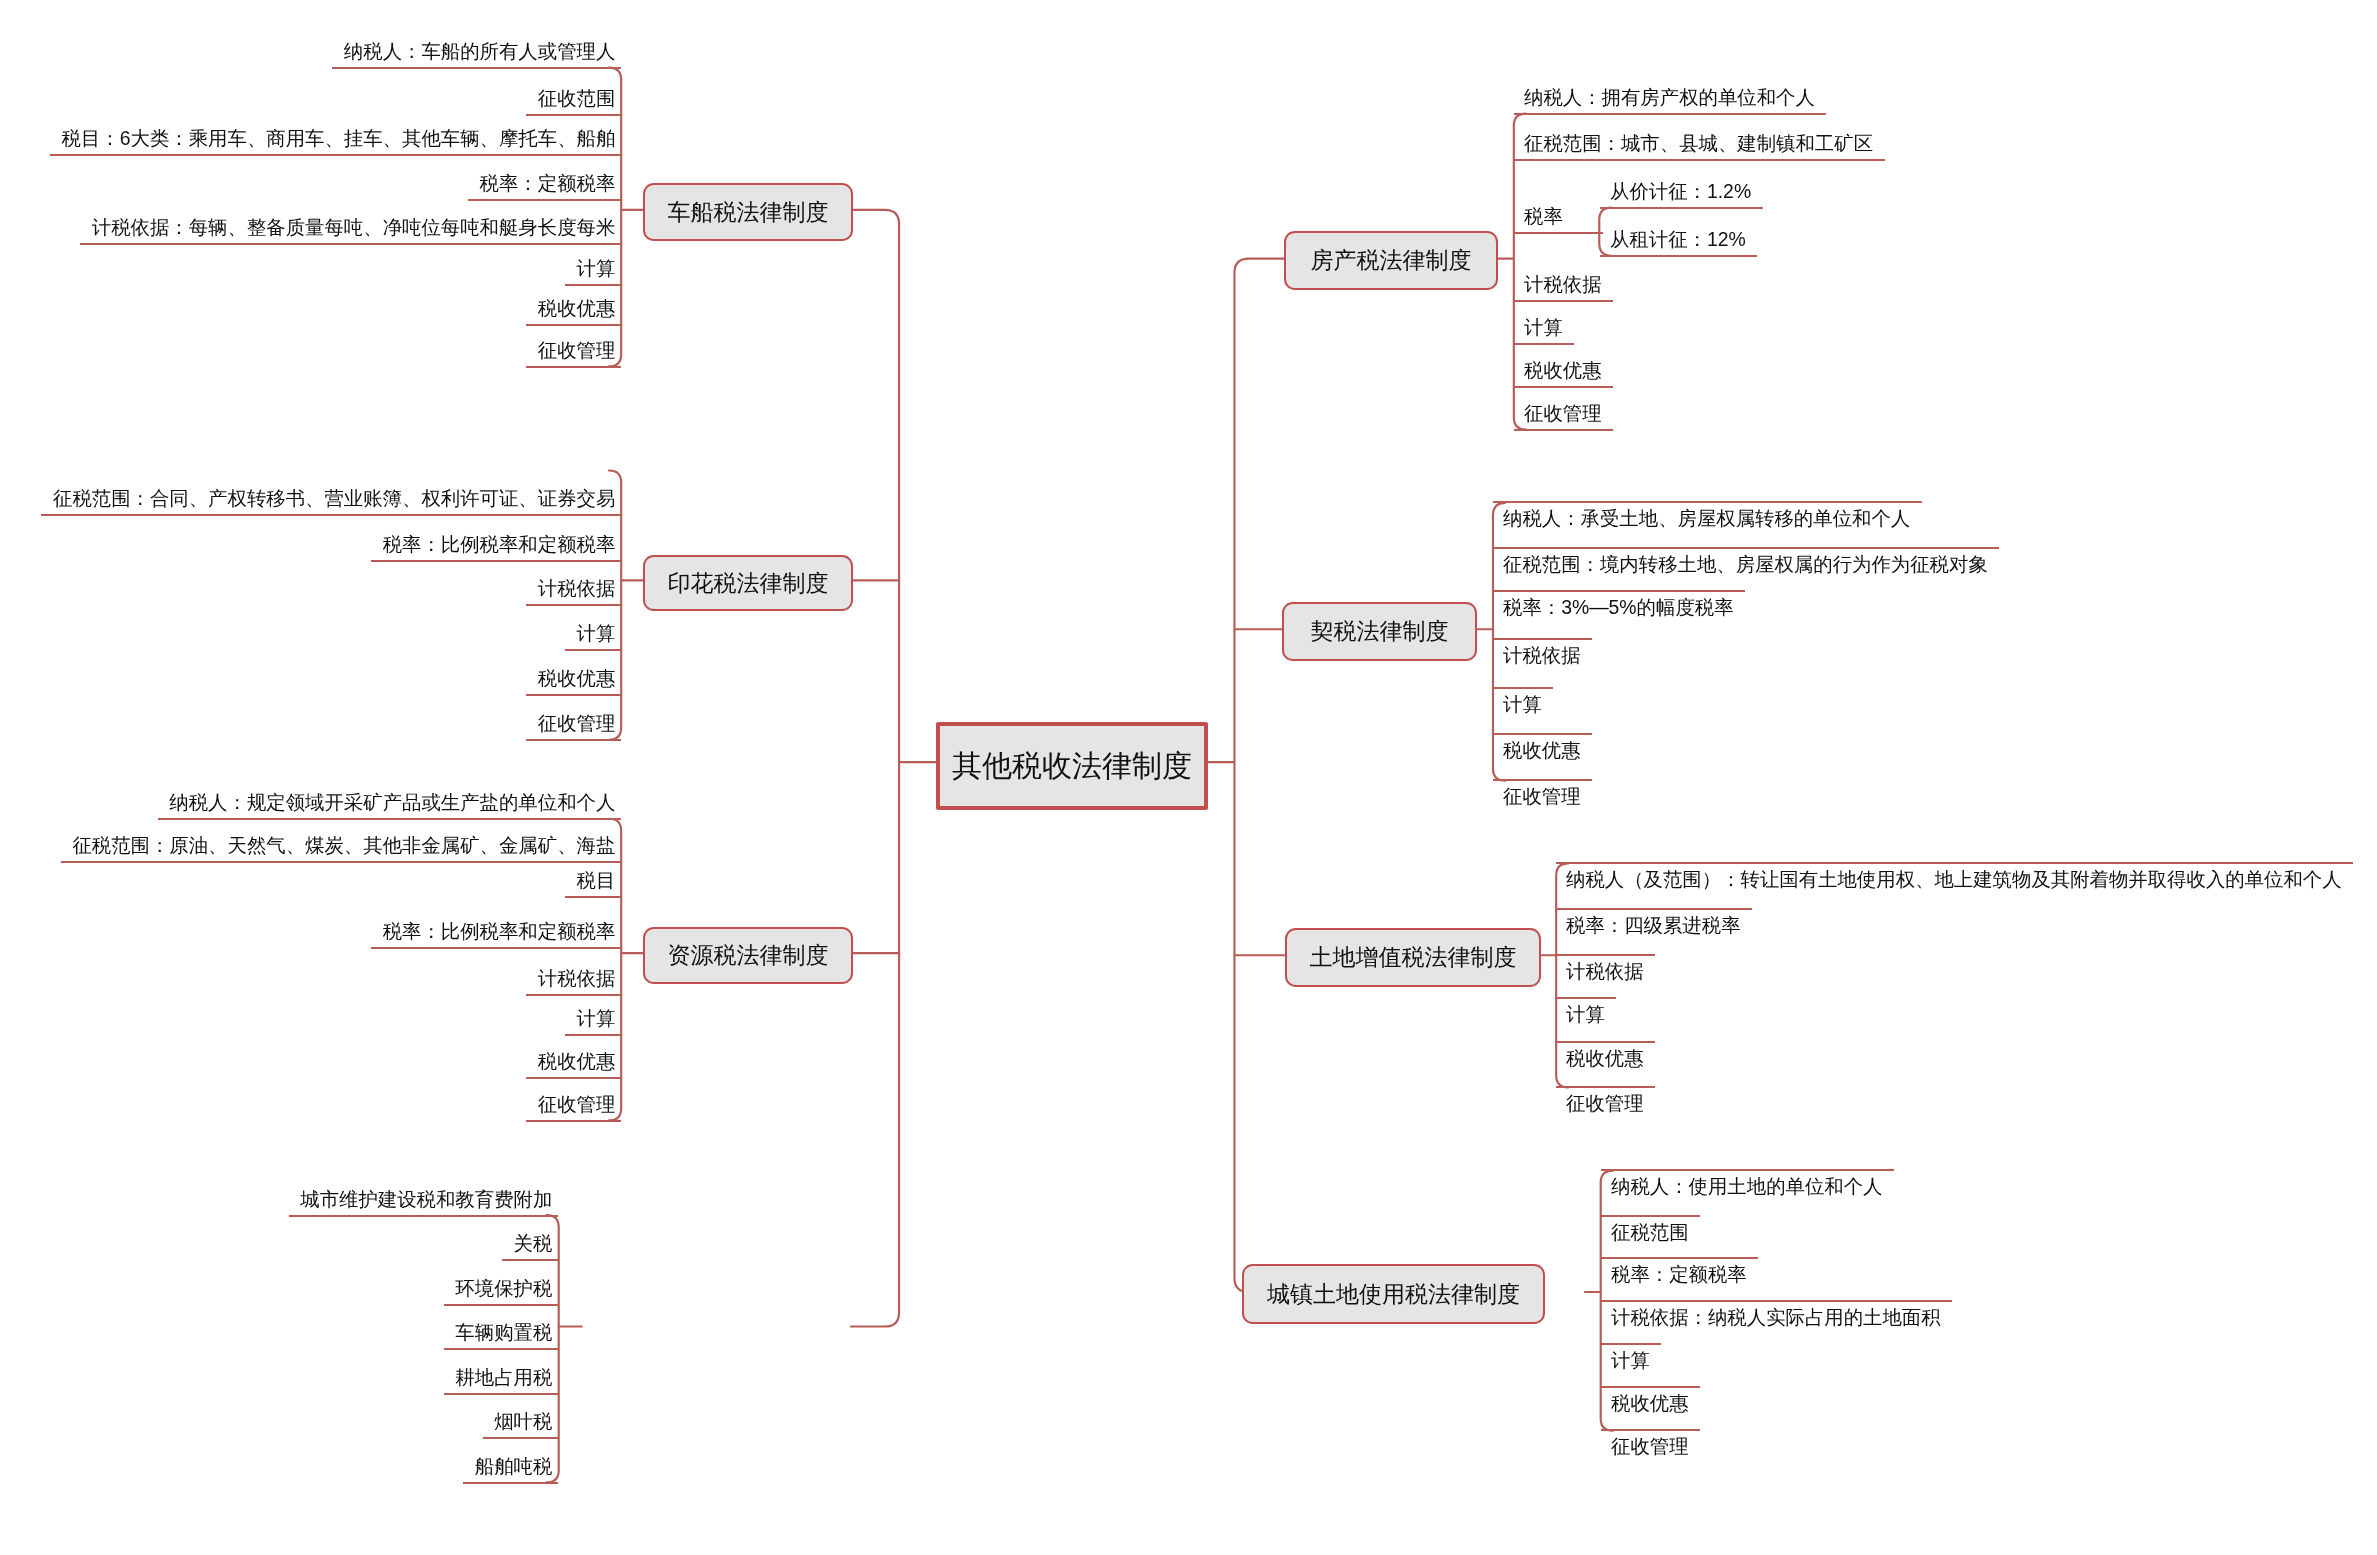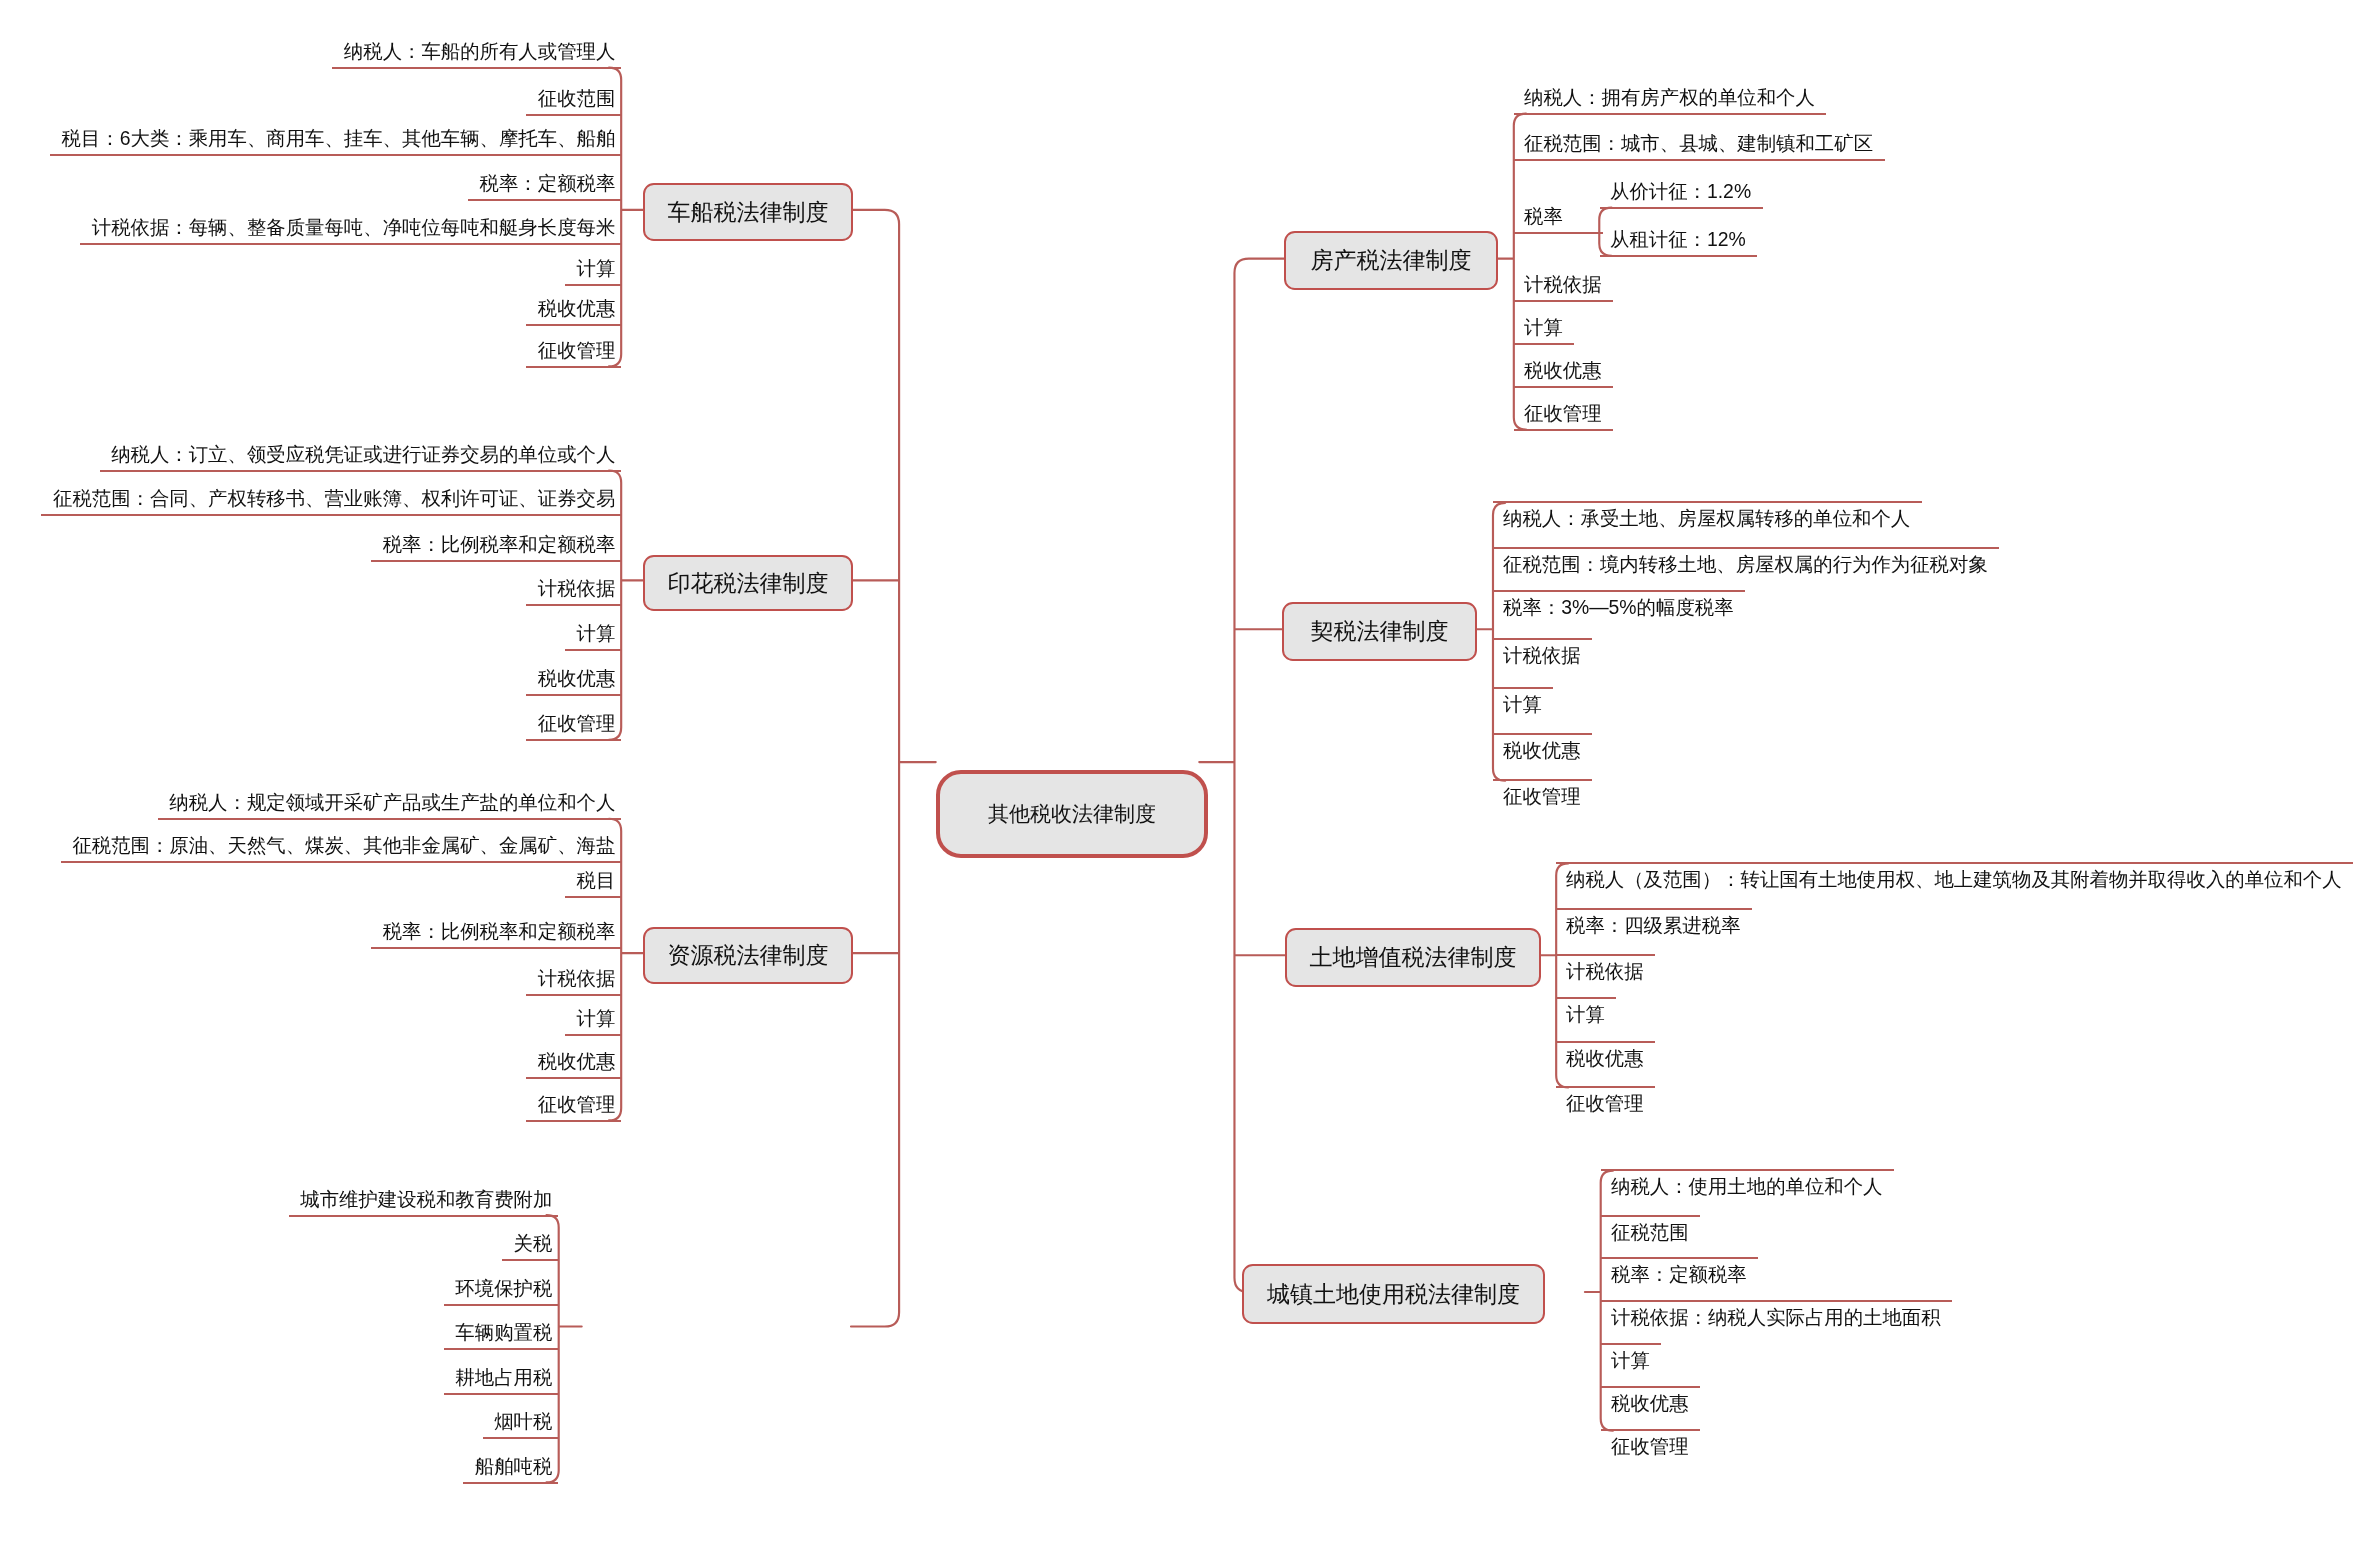--- a/index.html
+++ b/index.html
@@ -25,23 +25,22 @@
     display:flex;align-items:center;justify-content:center;
     background:#e5e5e5;
     border:2.2px solid var(--node-border);
     border-radius:10.8px;
     font-size:23px;
     white-space:nowrap;
     z-index:2;
   }
   .root-node{
     border-width:4.3px;
-    border-radius:25px;
-    font-size:21px;
-    margin-top:48px;
+    border-radius:2px;
+    font-size:30px;
   }
   .leaf{
     position:absolute;
     white-space:nowrap;
     font-size:19.4px;
     line-height:24.4px;
     z-index:1;
   }
   
   .ul-l{border-bottom:2.2px solid var(--line-color);padding:0 5.7px 3.6px 11.5px;}
@@ -98,21 +97,20 @@
 
   <div class="leaf ul-l" style="right:1756px;top:39px">纳税人：车船的所有人或管理人</div>
   <div class="leaf ul-l" style="right:1756px;top:86px">征收范围</div>
   <div class="leaf ul-l" style="right:1756px;top:126px">税目：6大类：乘用车、商用车、挂车、其他车辆、摩托车、船舶</div>
   <div class="leaf ul-l" style="right:1756px;top:171px">税率：定额税率</div>
   <div class="leaf ul-l" style="right:1756px;top:215px">计税依据：每辆、整备质量每吨、净吨位每吨和艇身长度每米</div>
   <div class="leaf ul-l" style="right:1756px;top:256px">计算</div>
   <div class="leaf ul-l" style="right:1756px;top:296px">税收优惠</div>
   <div class="leaf ul-l" style="right:1756px;top:338px">征收管理</div>
 
-  <div class="leaf ul-l" style="right:1756px;top:442px">纳税人：订立、领受应税凭证或进行证券交易的单位或个人</div>
   <div class="leaf ul-l" style="right:1756px;top:486px">征税范围：合同、产权转移书、营业账簿、权利许可证、证券交易</div>
   <div class="leaf ul-l" style="right:1756px;top:532px">税率：比例税率和定额税率</div>
   <div class="leaf ul-l" style="right:1756px;top:576px">计税依据</div>
   <div class="leaf ul-l" style="right:1756px;top:621px">计算</div>
   <div class="leaf ul-l" style="right:1756px;top:666px">税收优惠</div>
   <div class="leaf ul-l" style="right:1756px;top:711px">征收管理</div>
 
   <div class="leaf ul-l" style="right:1756px;top:790px">纳税人：规定领域开采矿产品或生产盐的单位和个人</div>
   <div class="leaf ul-l" style="right:1756px;top:833px">征税范围：原油、天然气、煤炭、其他非金属矿、金属矿、海盐</div>
   <div class="leaf ul-l" style="right:1756px;top:868px">税目</div>

